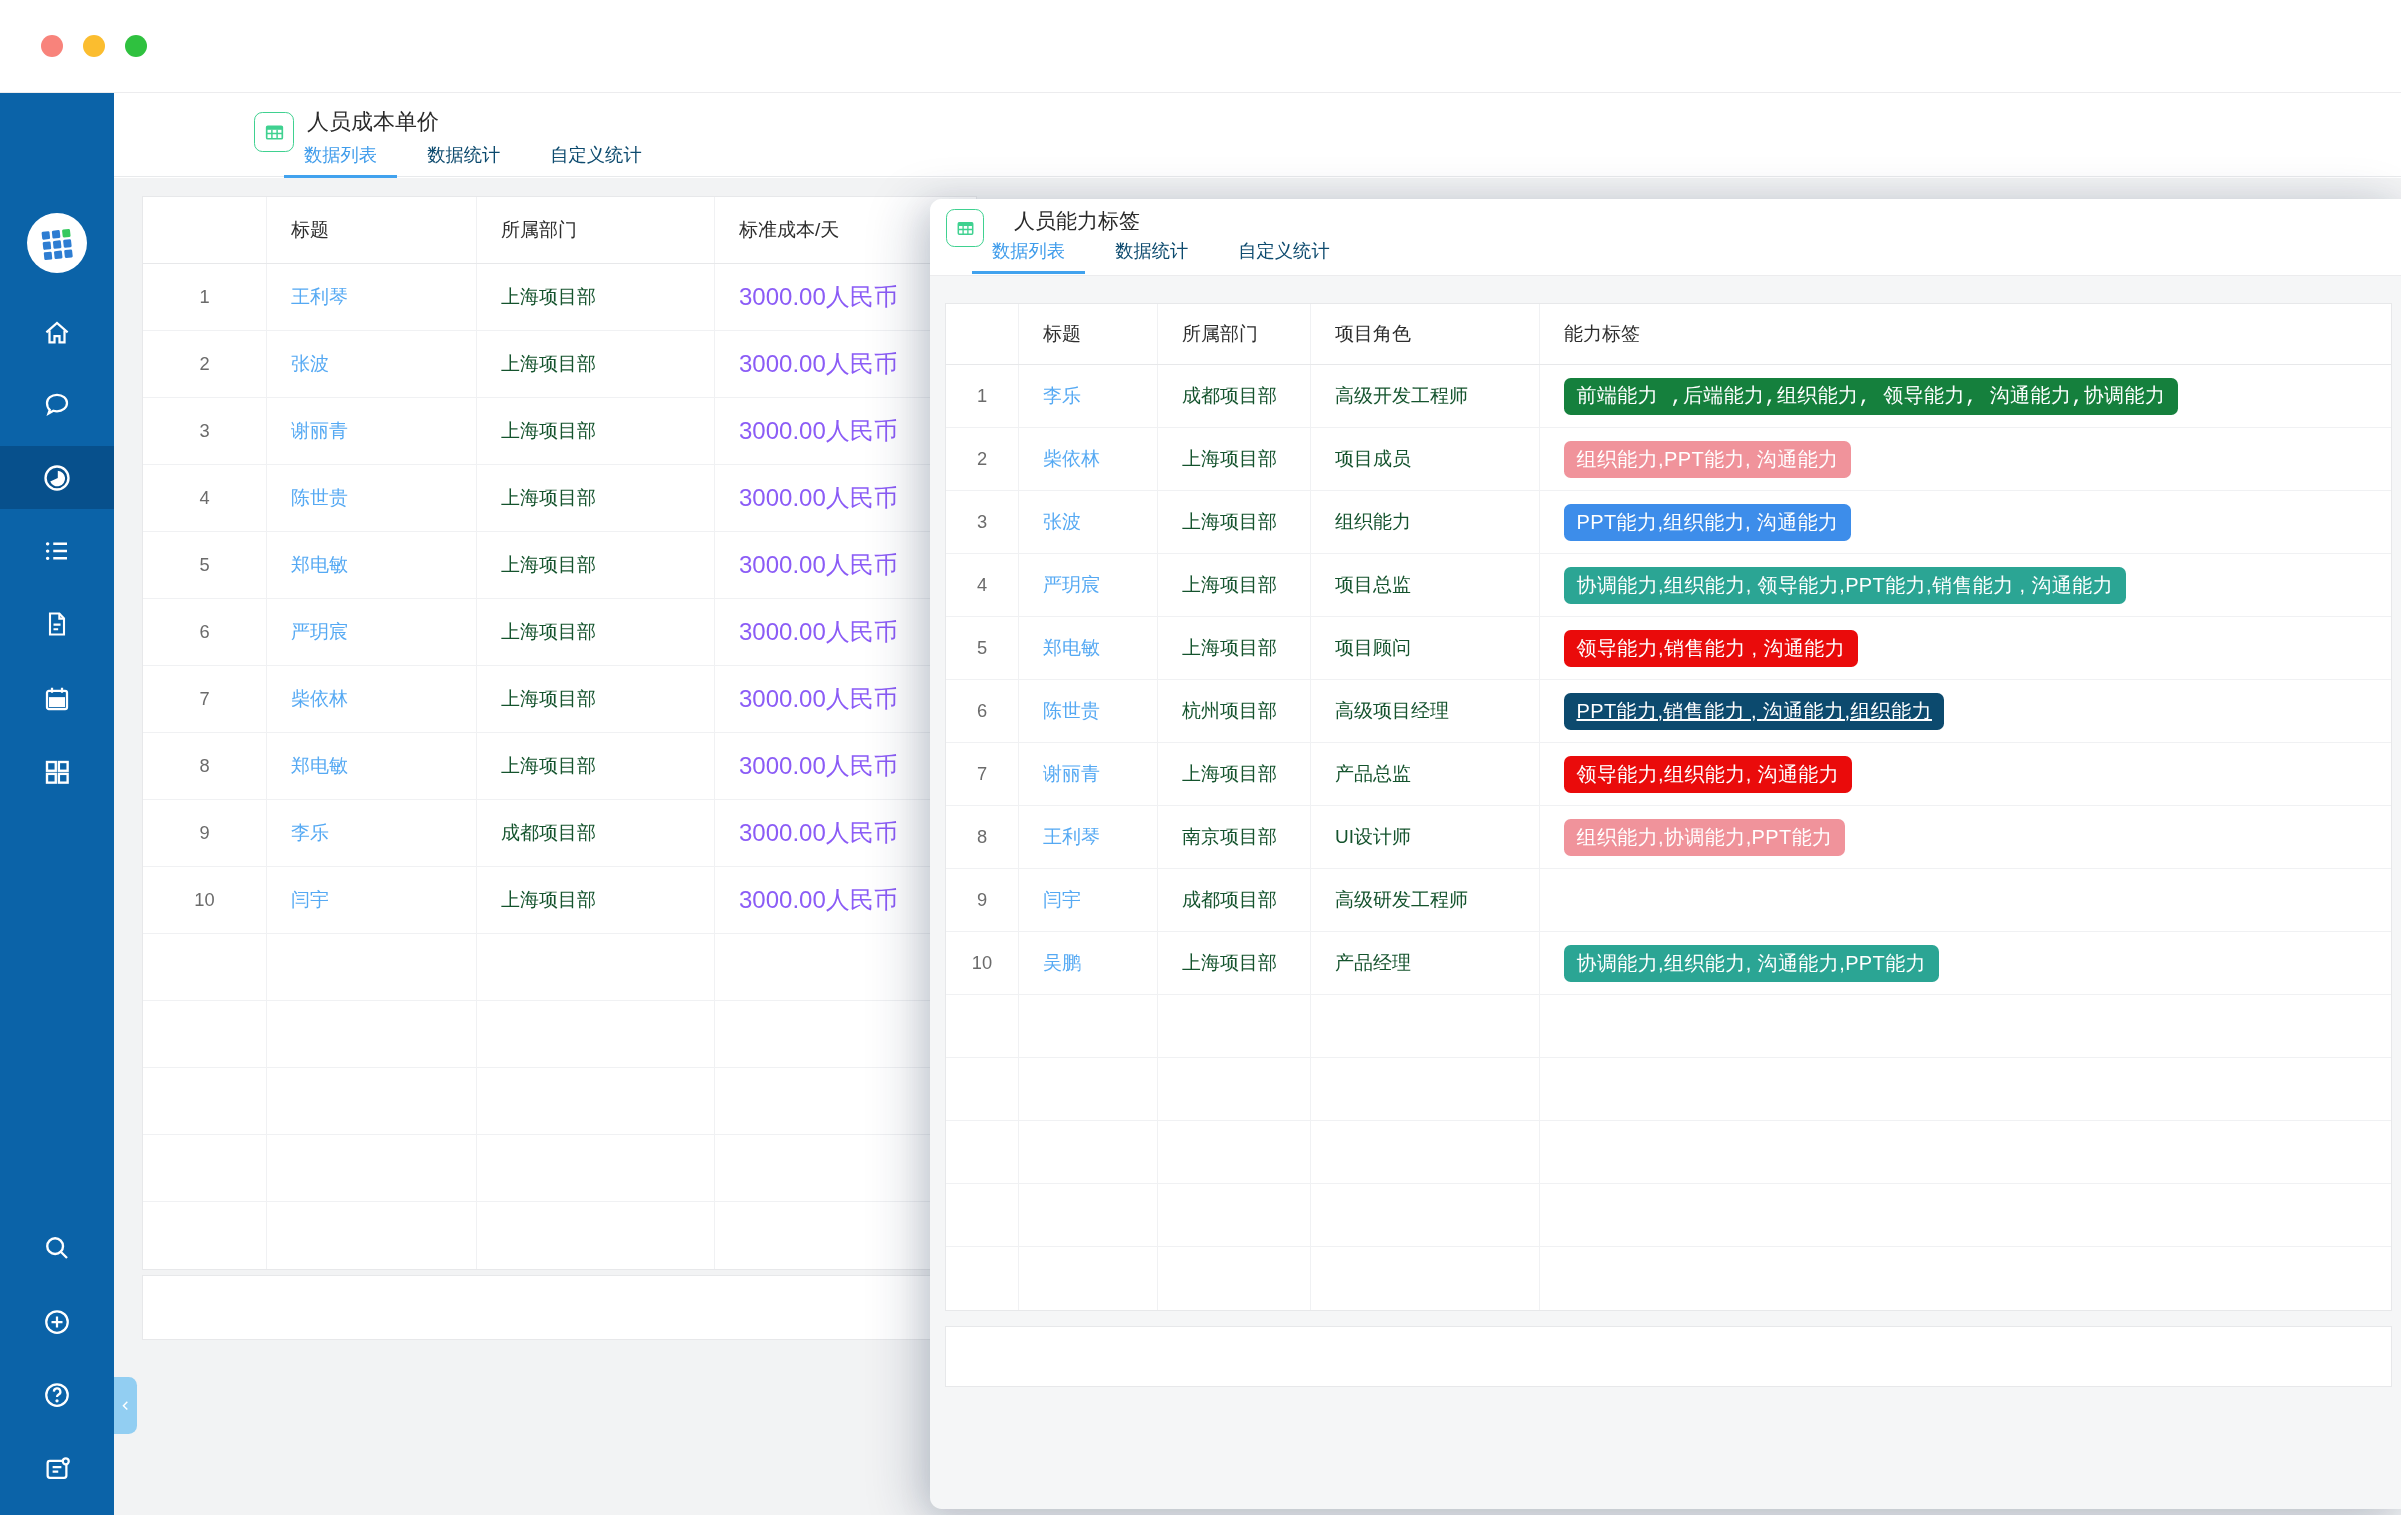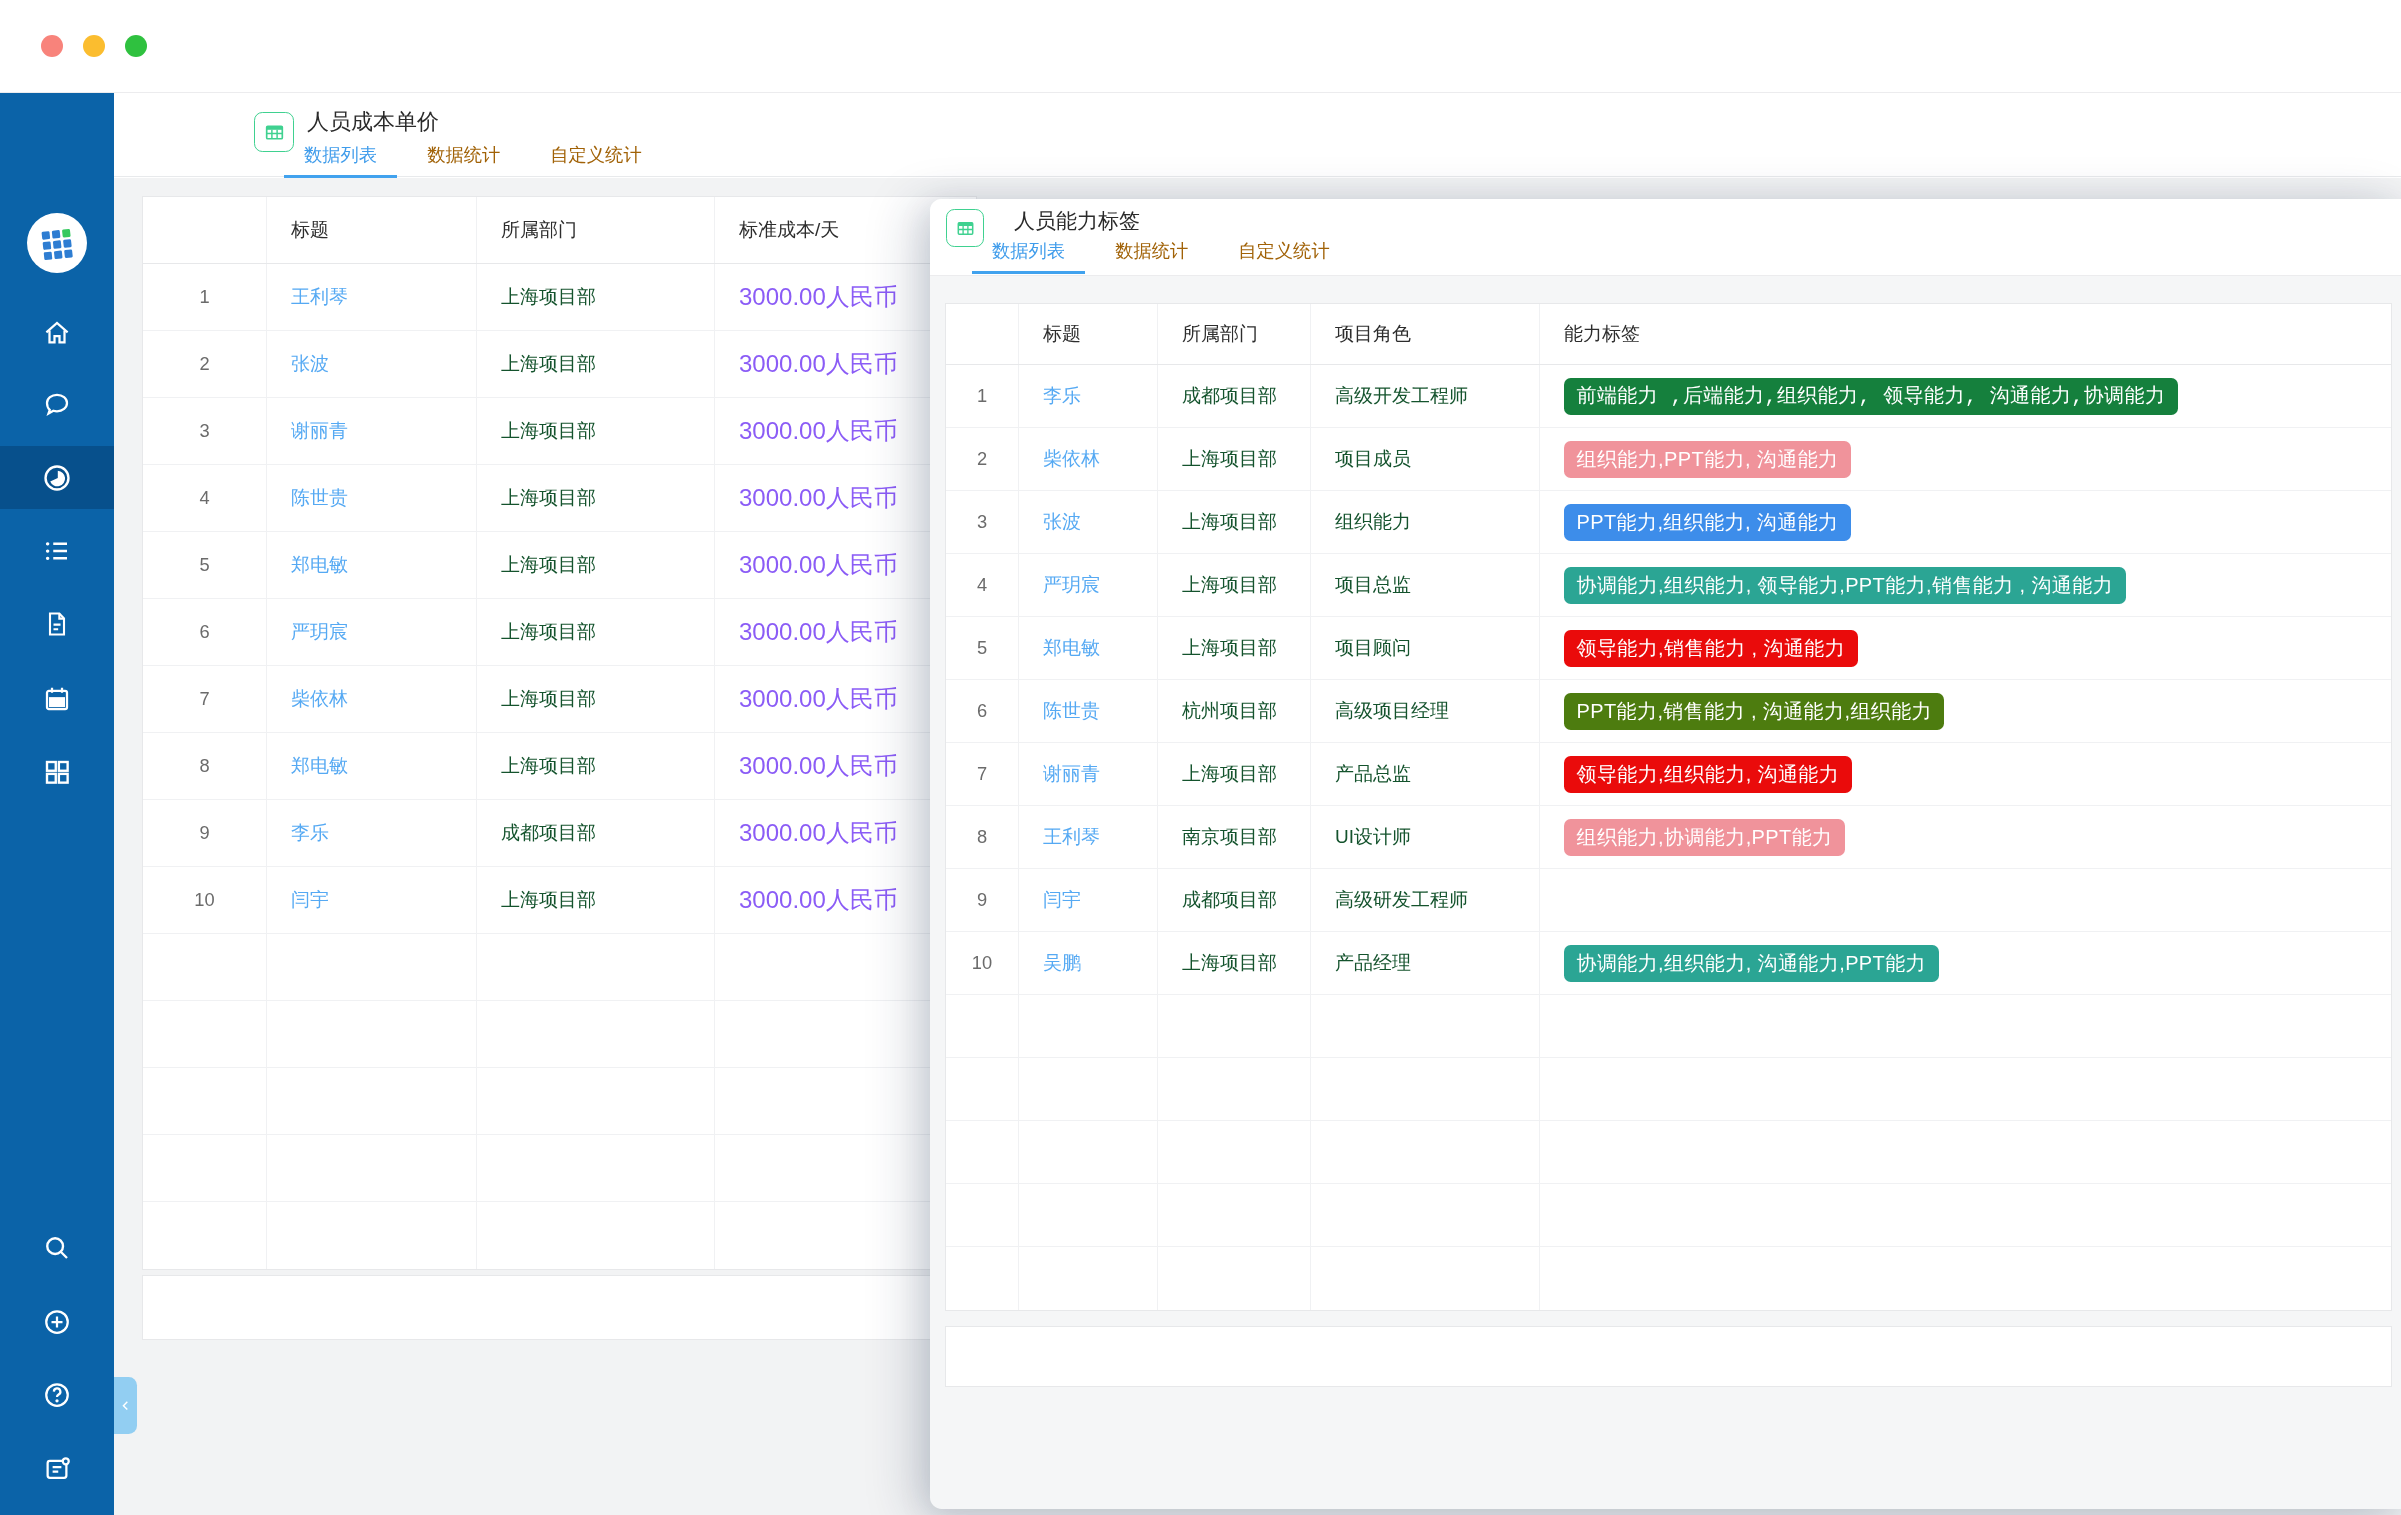--- a/index.html
+++ b/index.html
@@ -18,21 +18,21 @@
   .collapse-tab { position:absolute; left:114px; top:1377px; width:23px; height:57px; background:#92cef2; border-radius:0 8.3px 8.3px 0; z-index:7; display:flex; align-items:center; justify-content:center; }
 
   
   .main-header { position:absolute; left:114px; top:93px; width:2287px; height:84px; background:#fff; border-bottom:0.8px solid #e8eaec; z-index:2; }
   .main-body { position:absolute; left:114px; top:178px; width:2287px; height:1337px; background:#f2f3f4; z-index:1; }
 
   .mod-icon { position:absolute; display:flex; align-items:center; justify-content:center; border:1.7px solid #3fd190; border-radius:8.3px; background:#fff; }
   .mod-icon.main { left:140px; top:19px; width:40px; height:40px; }
   .page-title { position:absolute; font-size:22px; font-weight:500; color:#2b2b2b; }
   .tabs { position:absolute; display:flex; }
-  .tab { font-size:18.3px; color:#a16207; padding:0 20px; margin-right:10px; height:37px; line-height:28px; cursor:pointer; }
+  .tab { font-size:18.3px; color:#0c4a6e; padding:0 20px; margin-right:10px; height:37px; line-height:28px; cursor:pointer; }
   .tab.active { color:#3f9ceb; border-bottom:3.3px solid #41a2ee; }
 
   
   .btn { position:absolute; top:106px; height:53px; background:#fff; border:0.8px solid #e2e3e5; border-radius:6.7px; display:flex; align-items:center; justify-content:center; font-size:18.3px; color:#555; }
   .fill-btn { left:1388px; width:142px; background:#49b0e4; border:none; color:#fff; padding:0; overflow:hidden; }
   .fill-main { width:105px; height:53px; display:flex; align-items:center; justify-content:center; border-right:0.8px solid rgba(255,255,255,.4); }
   .fill-caret { width:37px; height:53px; display:flex; align-items:center; justify-content:center; }
   .plus-sign { font-size:20px; margin-right:6.7px; }
   .icon-btn { left:1600px; width:52px; }
   .settings-btn { left:1668px; width:118px; }
@@ -483,21 +483,21 @@
   </div>
 
   <div class="trow">
     <div class="cell num c0">6</div>
     <div class="cell pad c1">
             <span class="name-link">陈世贵</span>
           </div>
     <div class="cell pad c2 dim">杭州项目部</div>
     <div class="cell pad c3 dim">高级项目经理</div>
     <div class="cell pad last">
-            <span class="tag-badge" style="background: #4d7c0f;">PPT能力,销售能力 , 沟通能力,组织能力</span>
+            <span class="tag-badge" style="background: #0c4a6e; text-decoration: underline;">PPT能力,销售能力 , 沟通能力,组织能力</span>
           </div>
   </div>
 
   <div class="trow">
     <div class="cell num c0">7</div>
     <div class="cell pad c1">
             <span class="name-link">谢丽青</span>
           </div>
     <div class="cell pad c2 dim">上海项目部</div>
     <div class="cell pad c3 dim">产品总监</div>

